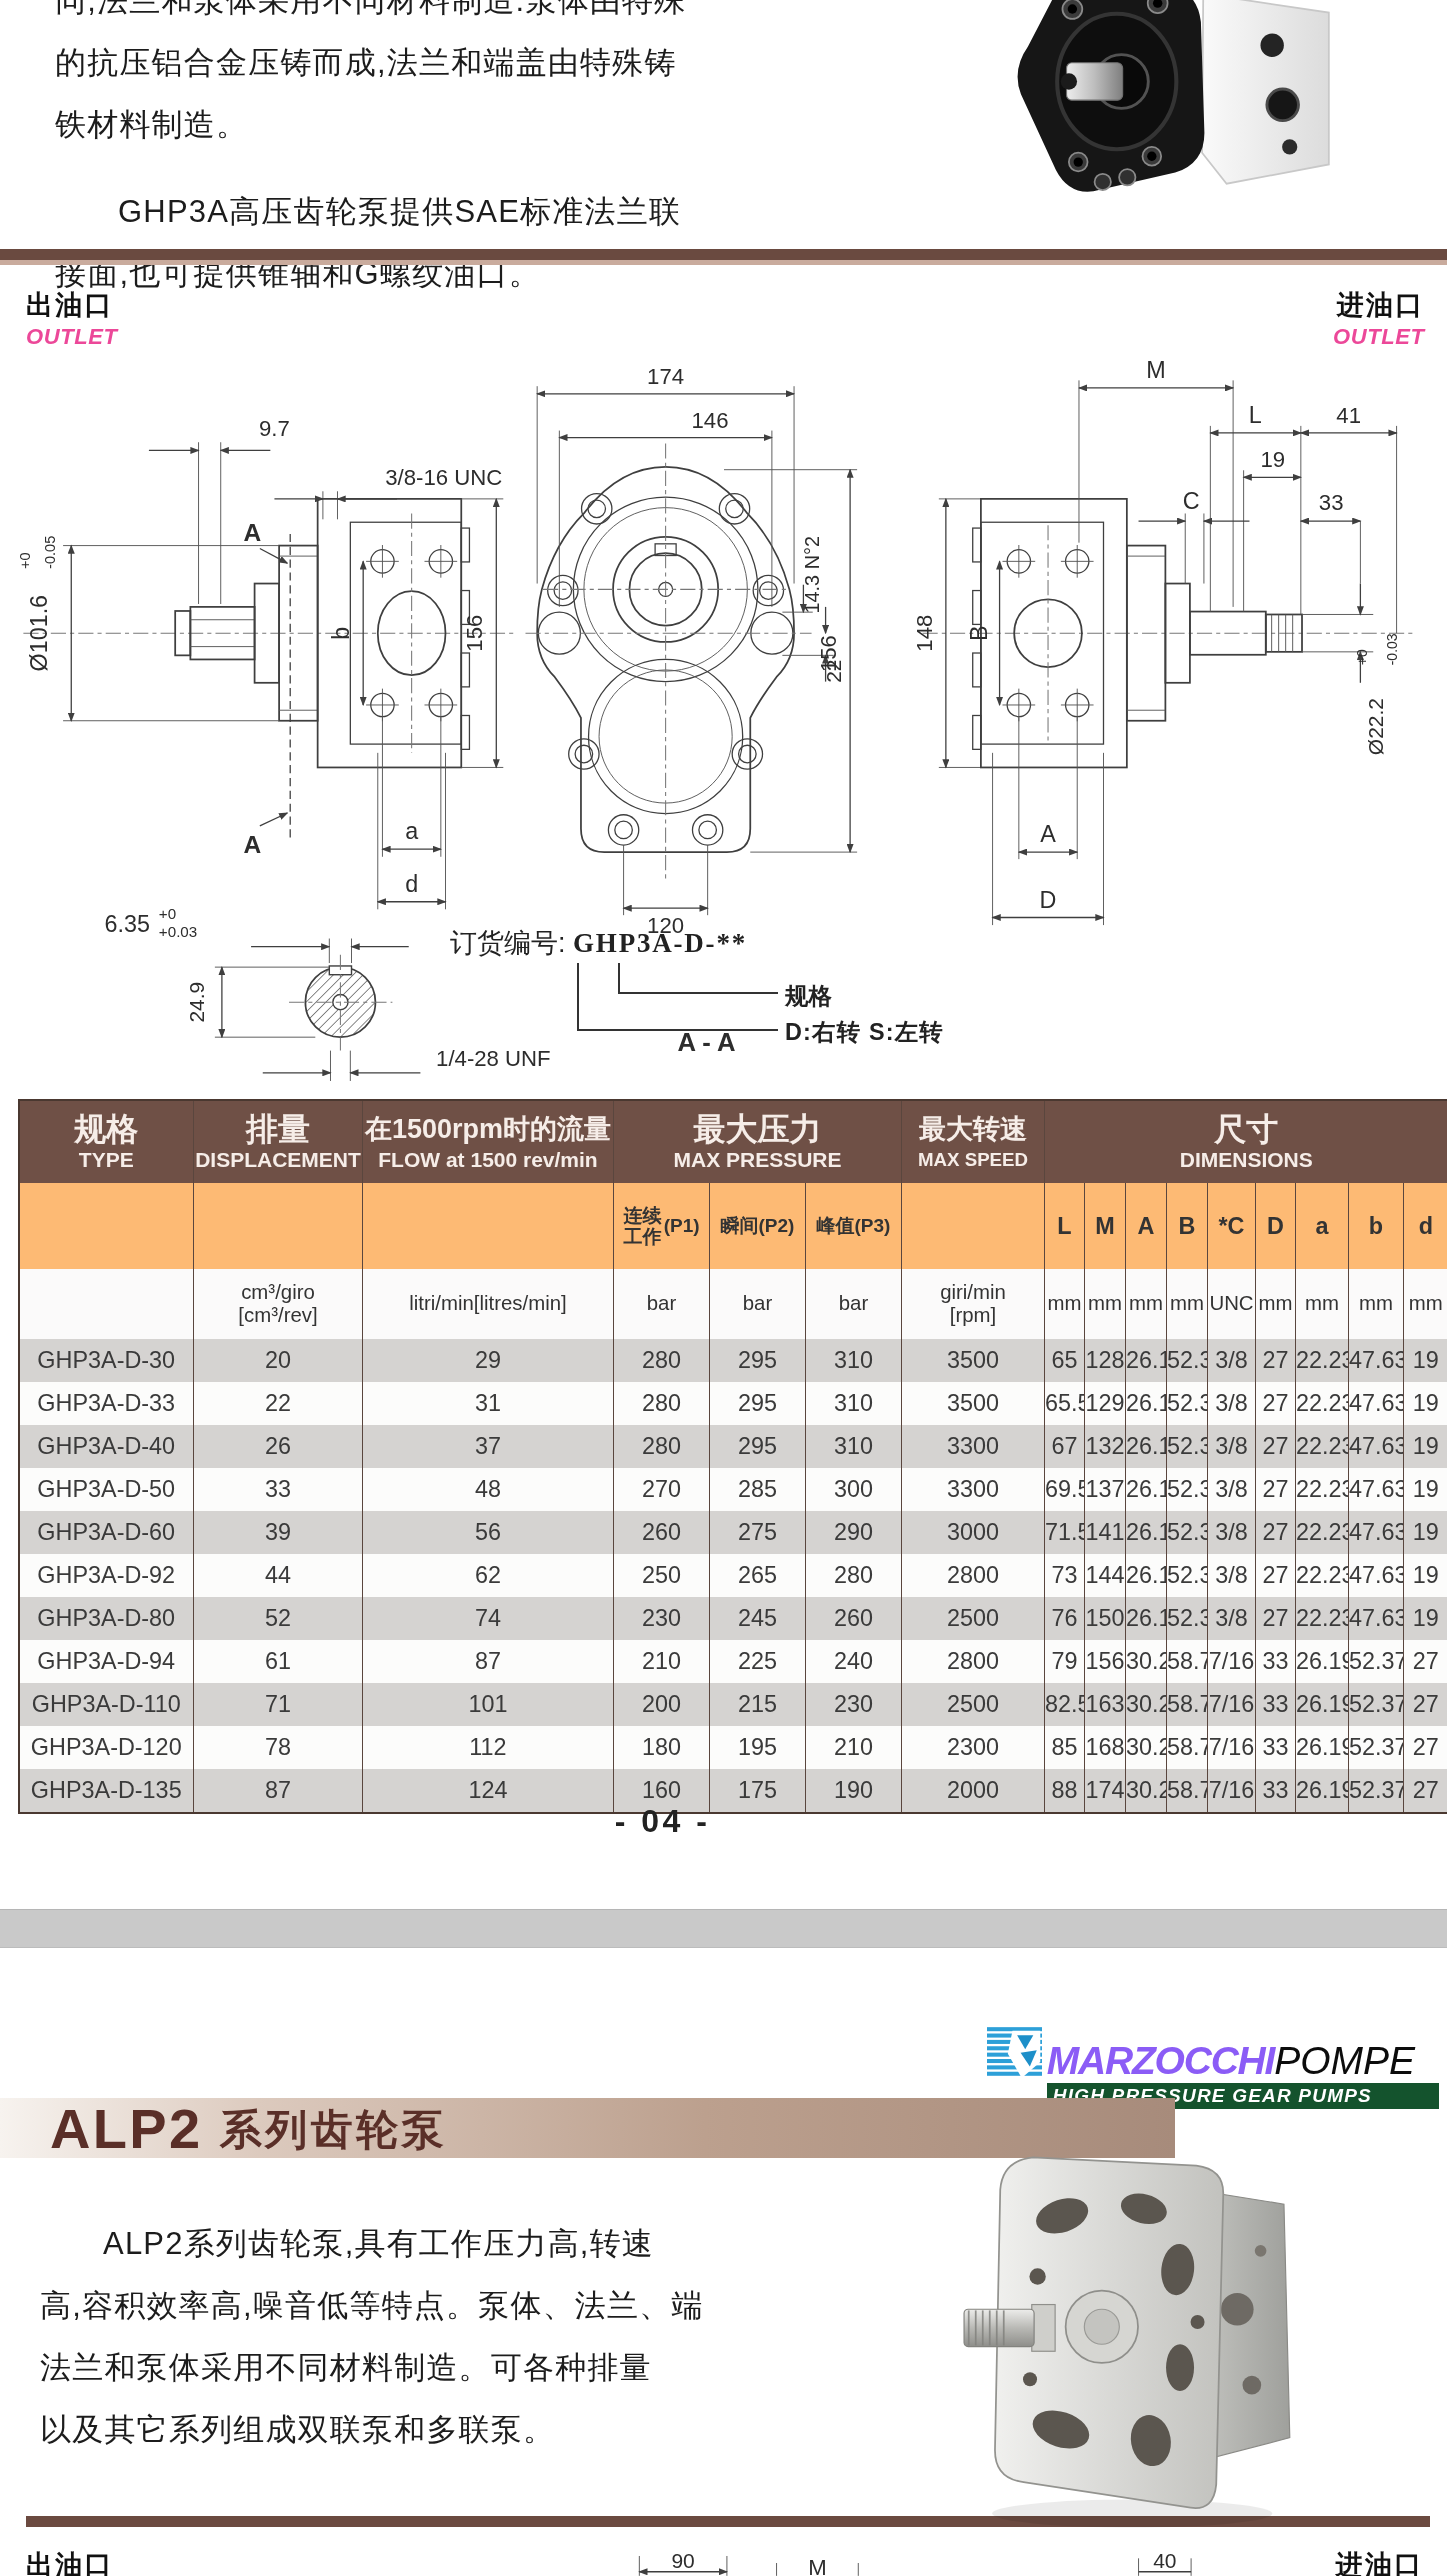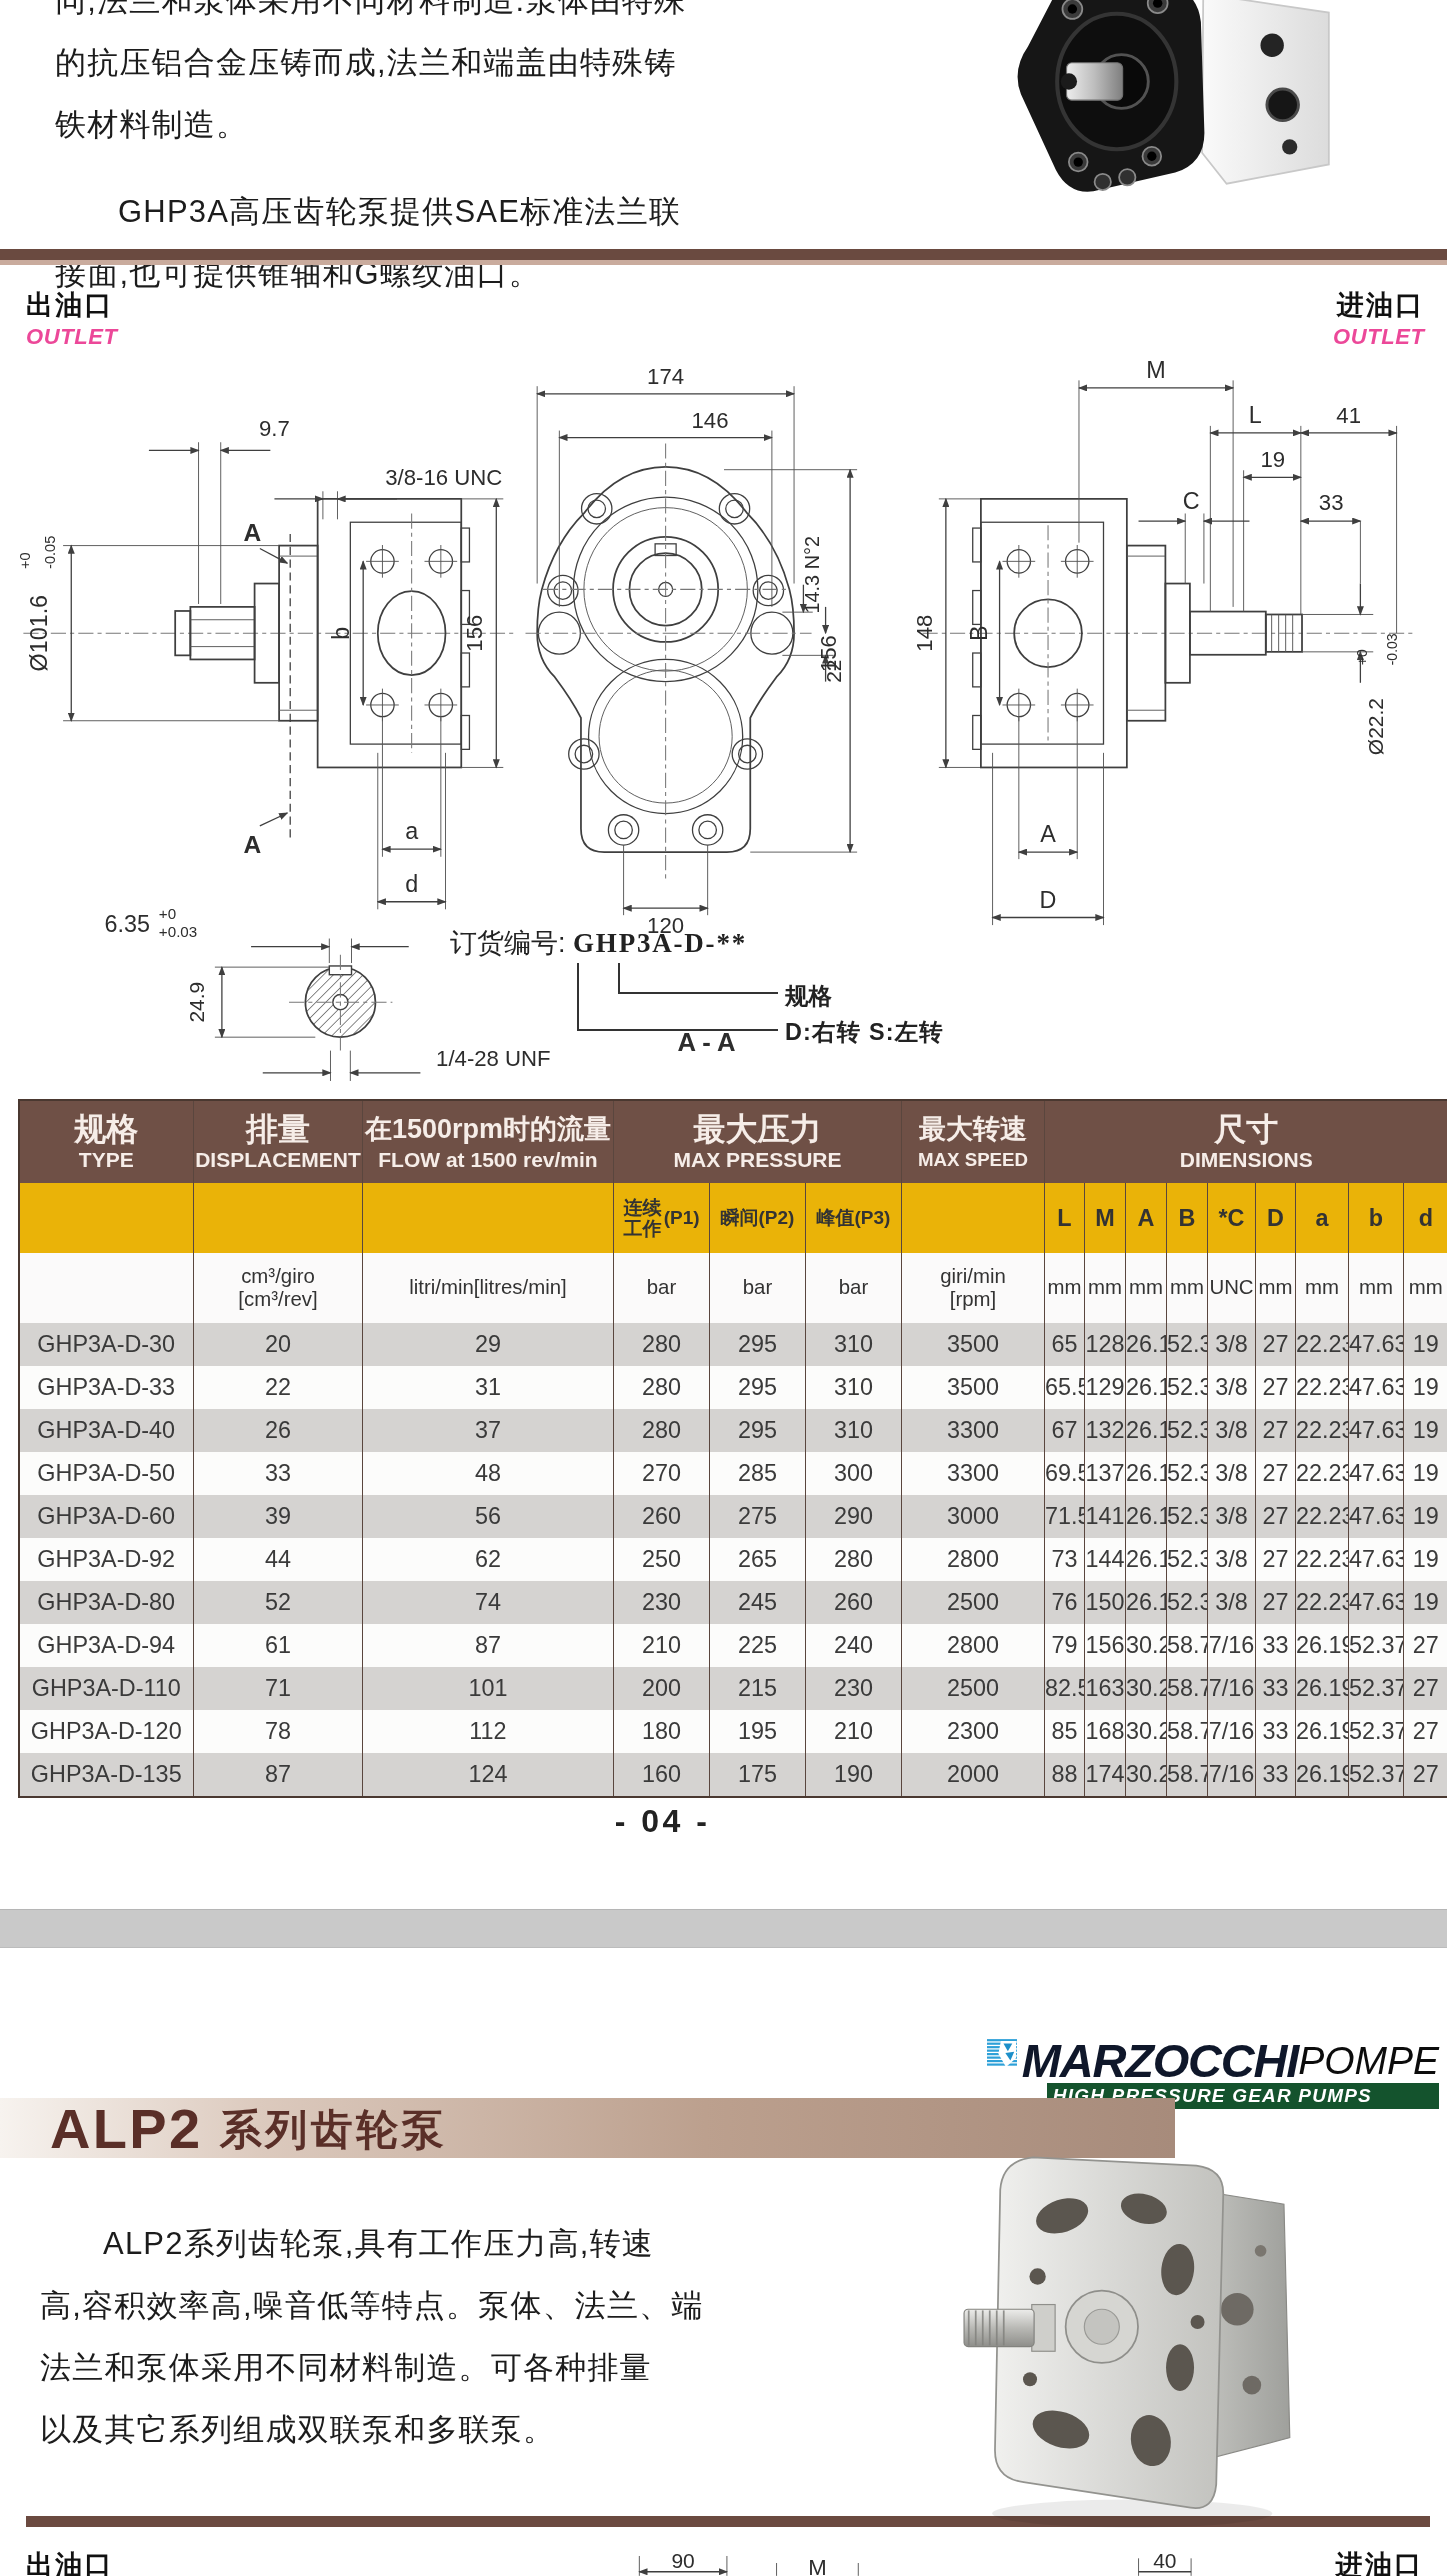--- a/index.html
+++ b/index.html
@@ -27,36 +27,36 @@
   #orderrot{left:785px;top:1016px;font-size:23.4px;font-weight:bold;color:#222;letter-spacing:1.2px;}
   .callout{position:absolute;border-left:2.9px solid #333;border-bottom:2.9px solid #333;}
   
   #spec-table{left:17.5px;top:1099px;width:1413px;border-collapse:collapse;table-layout:fixed;
     border:2.3px solid #4a3830;}
   #spec-table td,#spec-table th{border-left:1.8px solid #5a463e;border-right:1.8px solid #5a463e;
     text-align:center;vertical-align:middle;padding:0;overflow:hidden;}
   #spec-table tr.h1 th{background:#6f5046;color:#f6ede8;height:82px;}
   #spec-table .cnh{font-size:32px;font-weight:bold;line-height:36px;display:block;}
   #spec-table .enh{font-size:21px;font-weight:bold;line-height:26px;display:block;}
-  #spec-table tr.h2 td{background:#eab308;height:70px;font-size:19px;color:#333;font-weight:bold;}
+  #spec-table tr.h2 td{background:#fdba74;height:86px;font-size:19px;color:#333;font-weight:bold;}
   #spec-table tr.h2 td .stack{display:inline-flex;align-items:center;gap:2.3px;}
   #spec-table tr.h2 td .stack .col{display:flex;flex-direction:column;line-height:21px;}
   #spec-table tr.h2 td.dimletter{font-size:23.4px;font-weight:bold;}
   #spec-table tr.h3 td{background:#fbfafa;height:70px;font-size:20.4px;color:#333;line-height:23.4px;}
   #spec-table tbody td{height:43px;font-size:23.4px;color:#3a3a3a;}
   #spec-table tbody tr:nth-child(odd) td{background:#d5d3d1;}
   #spec-table tbody tr:nth-child(even) td{background:#fcfcfb;}
   
   #pagenum{left:0;top:1803px;width:1325px;text-align:center;font-size:32px;font-weight:bold;color:#222;letter-spacing:3.5px;}
   
   #pagegap{left:0;top:1909px;width:1448px;height:37px;background:#c9c9c9;border-top:1.2px solid #b5b5b5;border-bottom:1.2px solid #bcbcbc;}
   
   #logo{left:987px;top:2026px;width:452px;}
   #logo .row{display:flex;align-items:flex-end;}
-  #logo .brand{font-size:47px;font-weight:900;font-style:italic;color:#0f172a;letter-spacing:-1.2px;line-height:41px;}
+  #logo .brand{font-size:39px;font-weight:900;font-style:italic;color:#8b5cf6;letter-spacing:-1.2px;line-height:41px;}
   #logo .brand2{font-size:39px;font-weight:400;font-style:italic;color:#0c0c0c;letter-spacing:0px;line-height:41px;}
   #logo .tagbar{margin-left:60px;margin-top:2.3px;background:#14532d;height:26px;display:flex;align-items:center;}
   #logo .tagbar span{color:#fff;font-style:italic;font-weight:bold;font-size:19px;letter-spacing:1.2px;padding-left:5.8px;}
   
   #alp2band{left:0;top:2098px;width:1175px;height:60px;
     background:linear-gradient(90deg,#f7f3ef 0%,#dccabe 22%,#bca08e 60%,#a78b7b 100%);
     display:flex;align-items:center;}
   #alp2band .model{font-size:56px;font-weight:900;color:#5a2f28;margin-left:50px;letter-spacing:2.3px;}
   #alp2band .rest{font-size:42px;font-weight:800;color:#5a2f28;margin-left:17.5px;letter-spacing:3.5px;padding-top:3.5px;}
   

